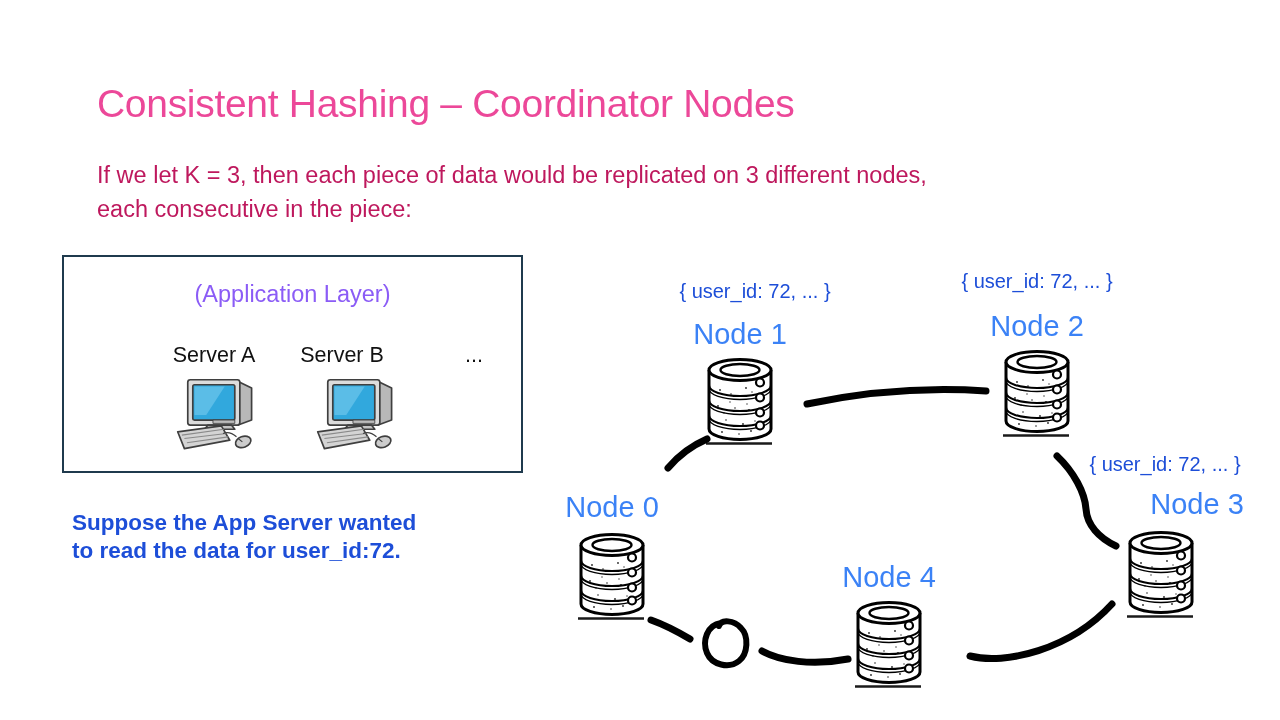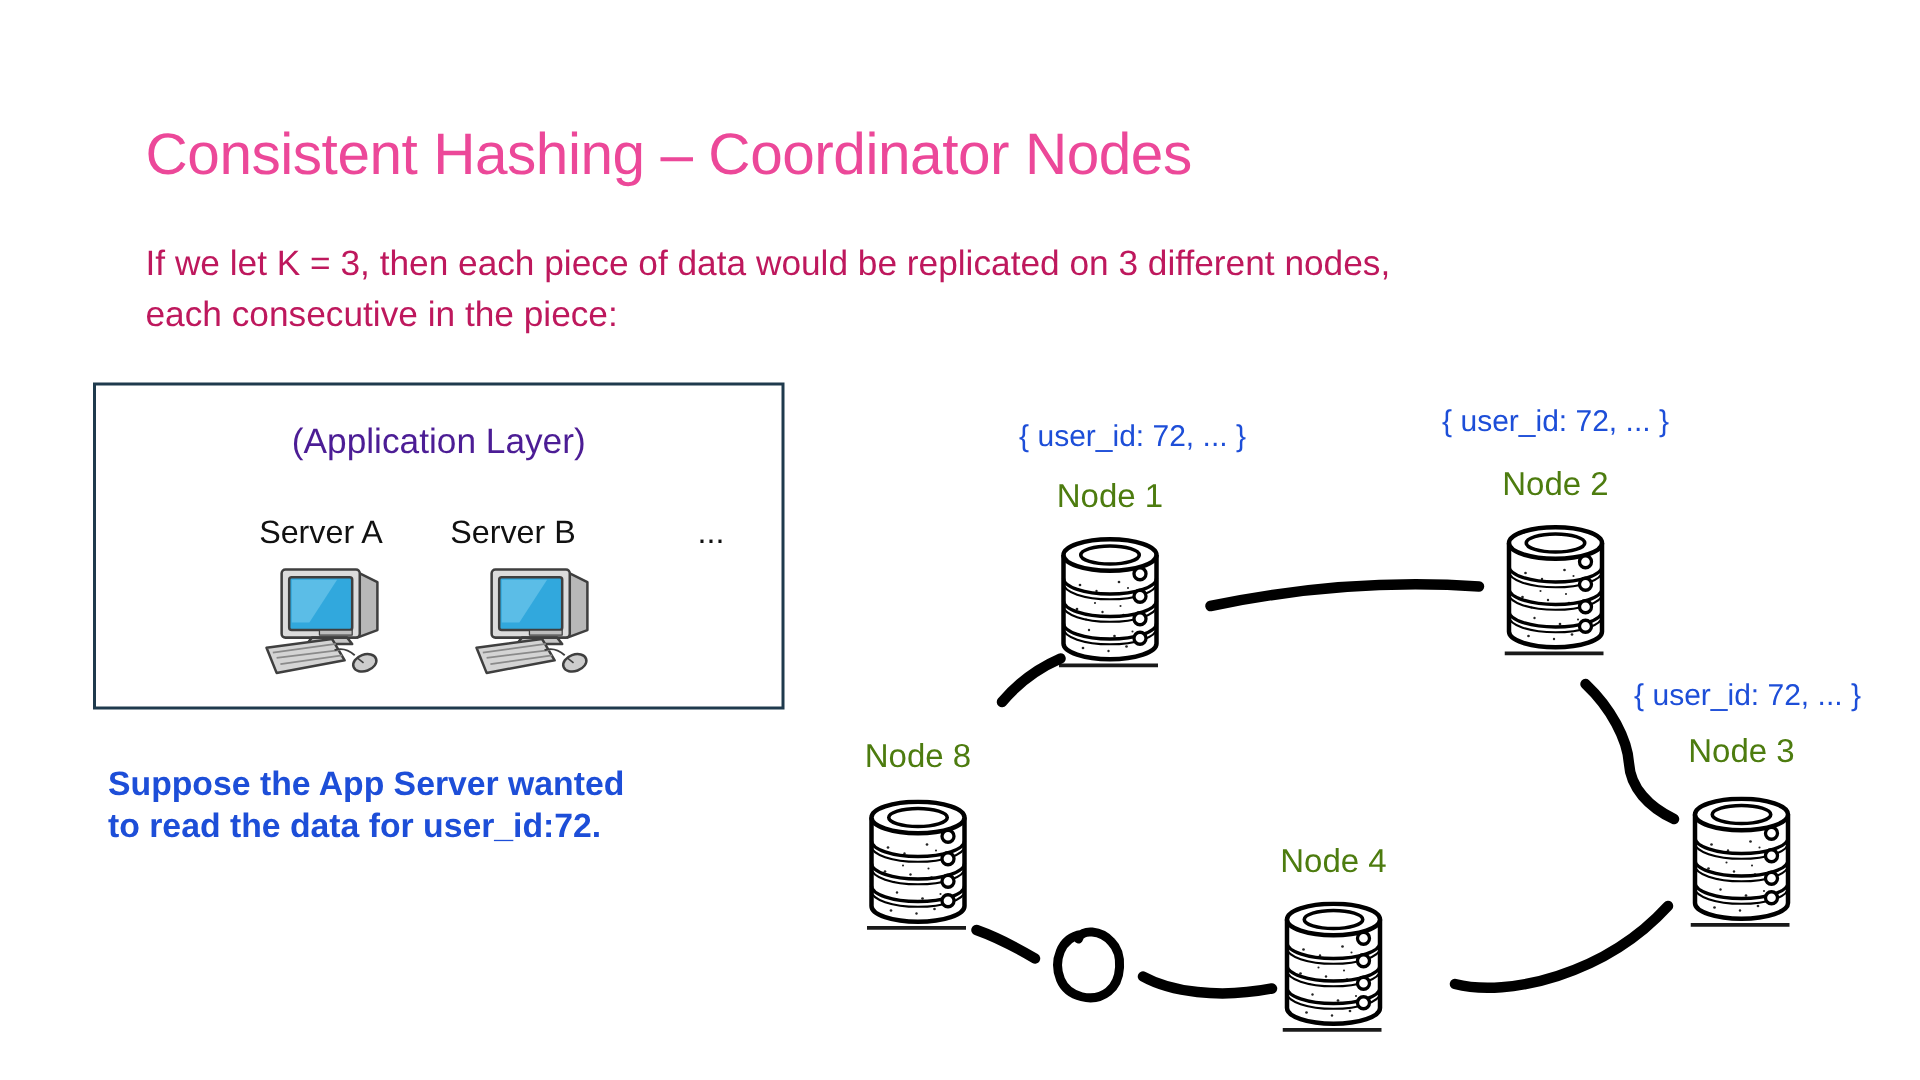--- a/index.html
+++ b/index.html
@@ -8,47 +8,47 @@
 
   .title{position:absolute;left:97px;top:82px;font-size:39px;font-weight:400;
          letter-spacing:-0.3px;color:#ec4899;white-space:nowrap;}
 
   .intro{position:absolute;left:97px;top:158px;font-size:23.5px;line-height:34px;color:#be185d;}
 
   
   .app-box{position:absolute;left:62px;top:255px;width:457px;height:214px;
            border:2.5px solid #1f3a4d;background:#ffffff;}
   .app-heading{position:absolute;top:24px;left:0;width:100%;text-align:center;
-               font-size:23.5px;color:#4c1d95;}
+               font-size:23.5px;color:#8b5cf6;}
   .server-label{position:absolute;top:86px;transform:translateX(-50%);
                 font-size:21.5px;color:#111;white-space:nowrap;}
   #server-a-label{left:150px;text-align:center;}
   #server-b-label{left:278px;}
   .more-label{position:absolute;top:86px;left:410px;transform:translateX(-50%);
               font-size:21.5px;color:#111;}
   .computer{position:absolute;top:121px;width:84px;height:74px;}
   #server-a-pc{left:112px;}
   #server-b-pc{left:252px;}
 
   .note{position:absolute;left:72px;top:509px;font-size:22.5px;line-height:28px;color:#1d4ed8;font-weight:bold;}
 
   
   .node{position:absolute;width:68px;}
   .db-icon{display:block;width:68px;height:88px;}
   .node-label{position:absolute;top:-40px;left:50%;transform:translateX(-50%);
-              font-size:22px;color:#4d7c0f;white-space:nowrap;}
+              font-size:29px;color:#3b82f6;white-space:nowrap;}
   .data-label{position:absolute;top:-78px;left:50%;transform:translateX(-50%);
               font-size:20px;color:#1d4ed8;white-space:nowrap;}
   #node-0{left:578px;top:533px;}
   #node-1{left:706px;top:358px;}
   #node-2{left:1003px;top:350px;}
   #node-3{left:1127px;top:531px;}
   #node-4{left:855px;top:601px;}
   #node-0 .node-label{top:-42px;}
-  #node-3 .node-label{top:-43px;}
+  #node-3 .node-label{top:-43px;margin-left:36px;}
   #node-2 .data-label{top:-80px;}
   #node-1 .data-label{margin-left:15px;}
   #node-3 .data-label{margin-left:4px;}
 
   .ring-svg{position:absolute;left:0;top:0;width:1280px;height:720px;pointer-events:none;}
 </style>
 </head>
 <body>
 
 <div class="slide">
@@ -100,21 +100,21 @@
   </div>
 
   <div class="note">
     <div>Suppose the App Server wanted</div>
     <div>to read the data for user_id:72.</div>
   </div>
 
   <div id="ring">
       <div class="node" id="node-0">
 
-      <div class="node-label">Node 8</div>
+      <div class="node-label">Node 0</div>
       <svg class="db-icon" viewBox="0 0 68 88">
         <g stroke="#000" fill="#ffffff">
           <path d="M3 12 v59 a31 10.5 0 0 0 62 0 v-59" stroke-width="3"></path>
           <path d="M3 27.5 a31 10.5 0 0 0 62 0" stroke-width="2.2" fill="none"></path>
           <path d="M3 31 a31 10.5 0 0 0 62 0" stroke-width="1.4" fill="none"></path>
           <path d="M3 42.5 a31 10.5 0 0 0 62 0" stroke-width="2.2" fill="none"></path>
           <path d="M3 46 a31 10.5 0 0 0 62 0" stroke-width="1.4" fill="none"></path>
           <path d="M3 57.5 a31 10.5 0 0 0 62 0" stroke-width="2.2" fill="none"></path>
           <path d="M3 61 a31 10.5 0 0 0 62 0" stroke-width="1.4" fill="none"></path>
           <ellipse cx="34" cy="12" rx="31" ry="10.5" stroke-width="3"></ellipse>

